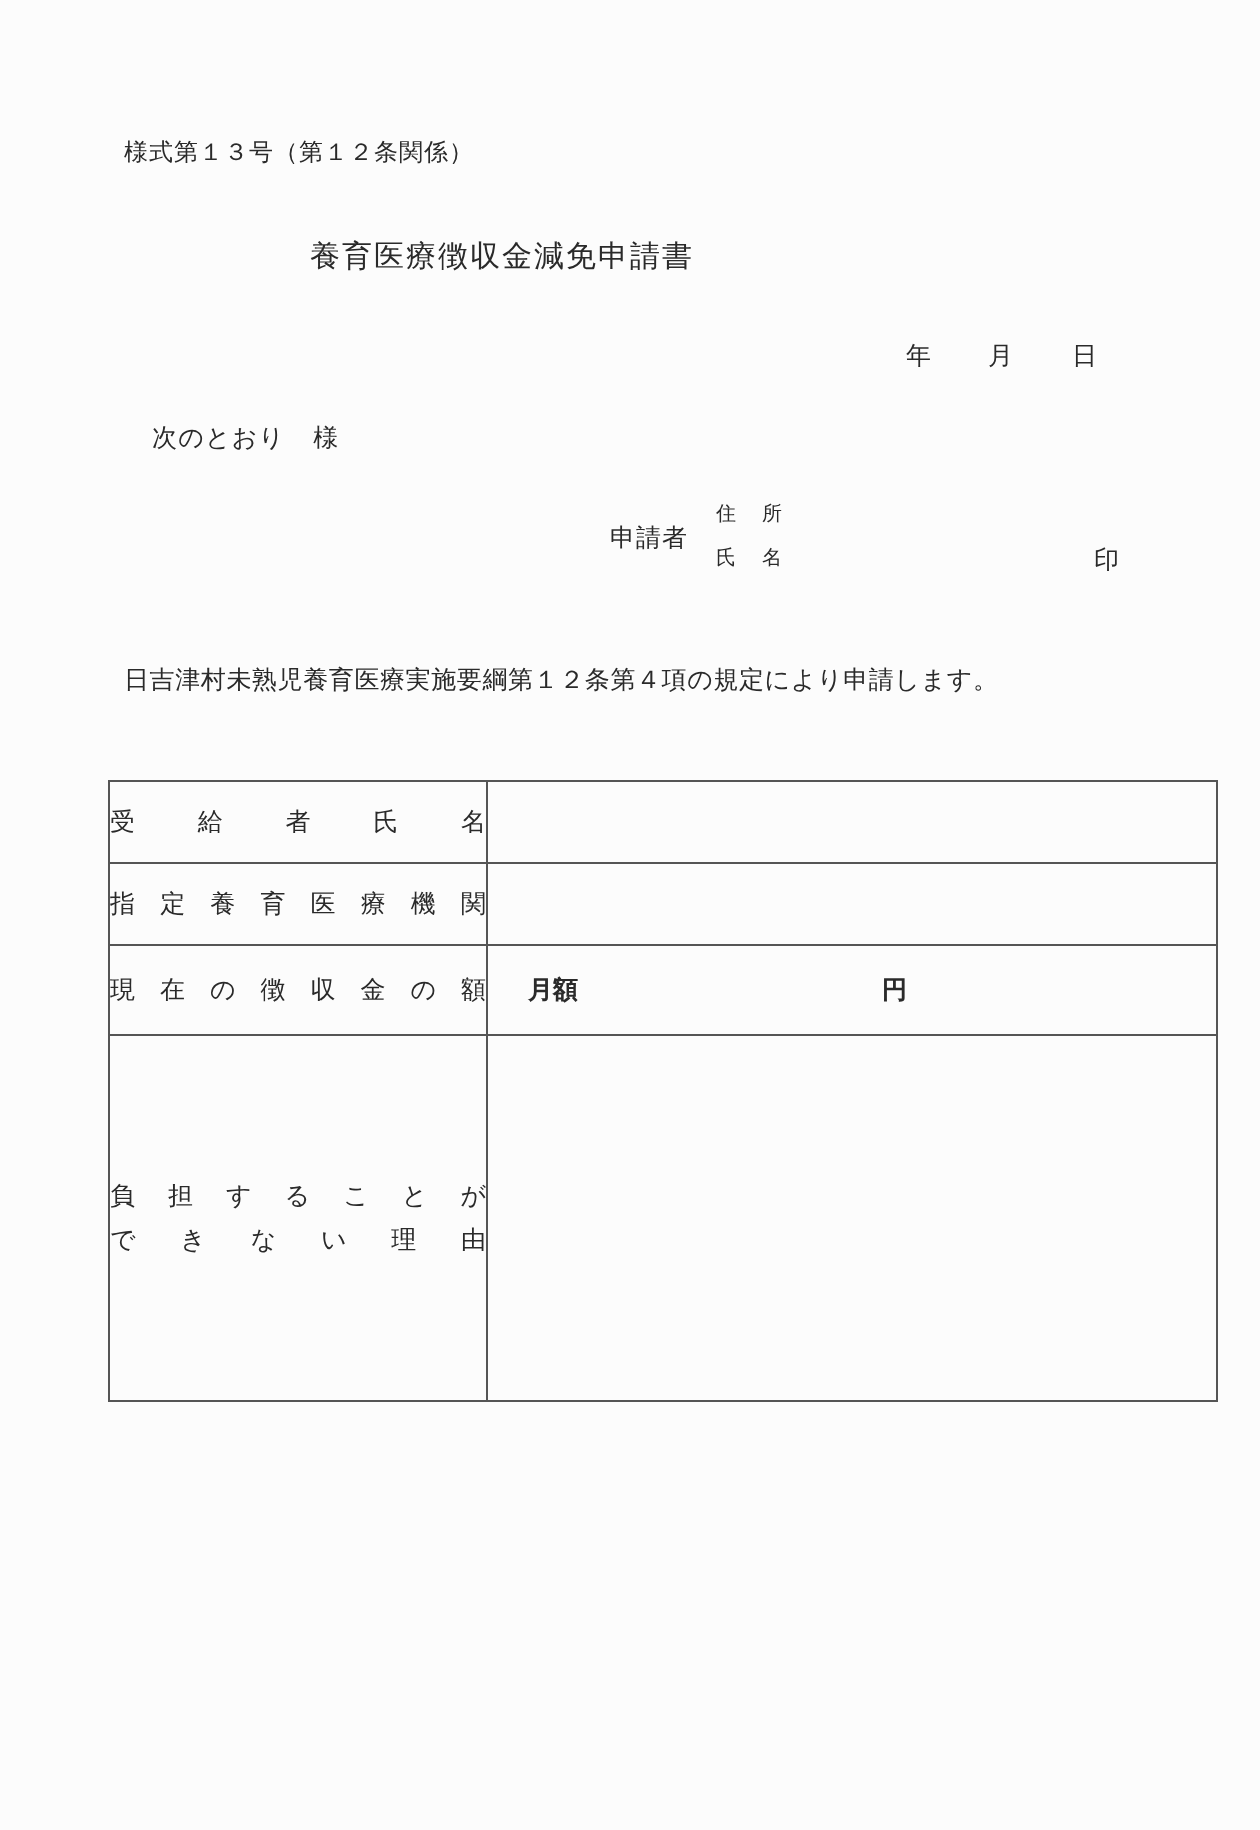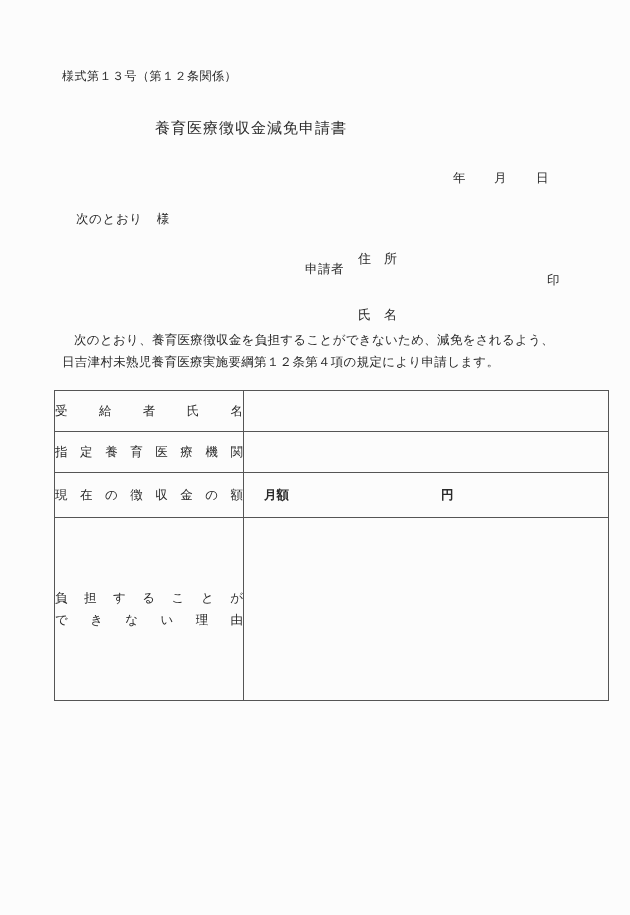--- a/index.html
+++ b/index.html
@@ -15,23 +15,23 @@
     .form-no { left: 62px; top: 68px; font-size: 12px; letter-spacing: 0.5px; }
     .title { left: 0; width: 502px; top: 119px; text-align: center; font-size: 15px; letter-spacing: 1px; }
     .date { top: 170px; font-size: 12.5px; }
     .date-y { left: 453px; }
     .date-m { left: 494px; }
     .date-d { left: 536px; }
     .addressee { left: 76px; top: 211px; font-size: 12.5px; letter-spacing: 0.6px; }
     .addressee .sama { margin-left: 14px; }
     .applicant { left: 305px; top: 250px; font-size: 12.5px; margin-top: 11px; }
     .applicant-label { letter-spacing: 0.5px; }
-    .field-label { position: absolute; font-size: 13px; }
+    .field-label { position: absolute; font-size: 10px; }
     .addr-label { left: 358px; top: 250px; }
-    .name-label { left: 358px; top: 272px; margin-top: 34px; }
+    .name-label { left: 358px; top: 272px; }
     .seal { left: 547px; top: 272px; font-size: 12.5px; }
     .body-text { left: 62px; top: 329px; font-size: 12.5px; line-height: 22px; letter-spacing: 0.3px; }
     .body-text .indent { padding-left: 12px; }
 
     table.form-table {
       position: absolute; left: 54px; top: 390px;
       width: 555px; border-collapse: collapse;
       font-size: 12.5px;
     }
     table.form-table td {
@@ -67,21 +67,20 @@
 <div class="abs applicant applicant-label">申請者</div>
 <div class="field-label addr-label">
   <span>住</span><span style="margin-left:13px">所</span>
 </div>
 <div class="field-label name-label">
   <span>氏</span><span style="margin-left:13px">名</span>
 </div>
 <div class="abs seal">印</div>
 
 <div class="abs body-text">
-  <div class="indent">次のとおり、養育医療徴収金を負担することができないため、減免をされるよう、</div>
   <div>日吉津村未熟児養育医療実施要綱第１２条第４項の規定により申請します。</div>
 </div>
 
 <table class="form-table">
   <tbody>
       <tr class="row1">
     <td class="label-cell">
       <div class="spread">
         <span>受</span>
         <span>給</span>

